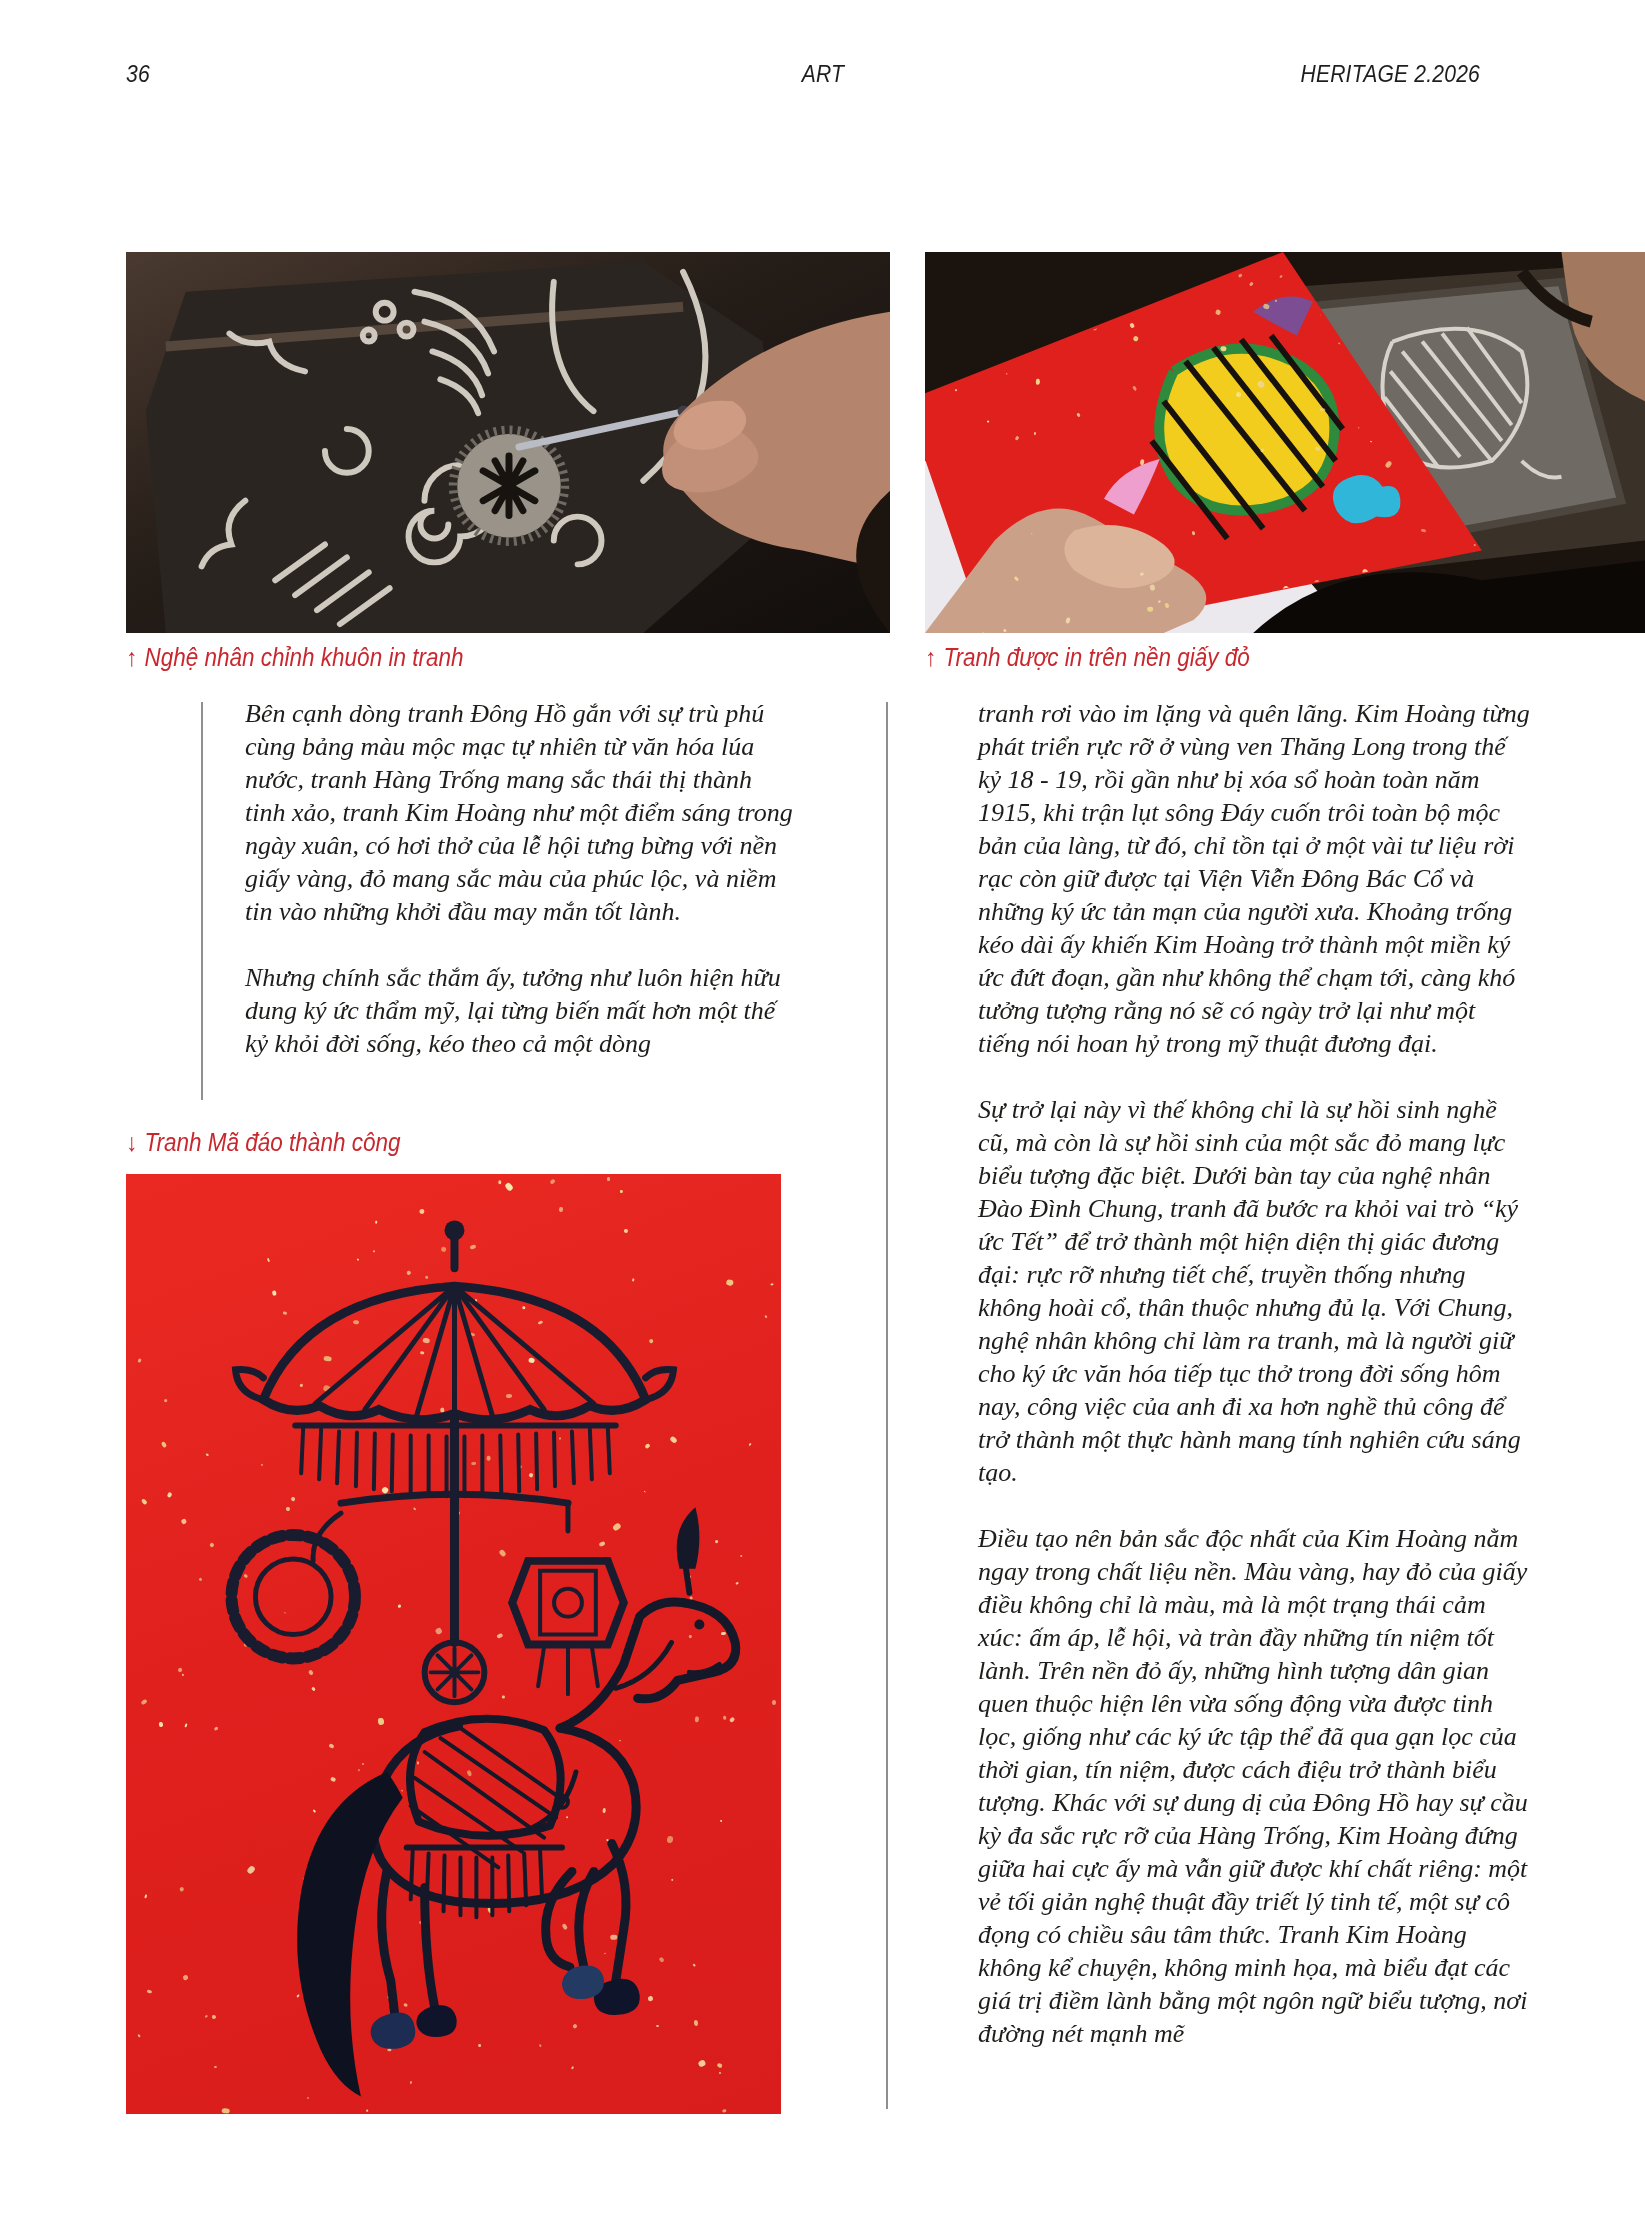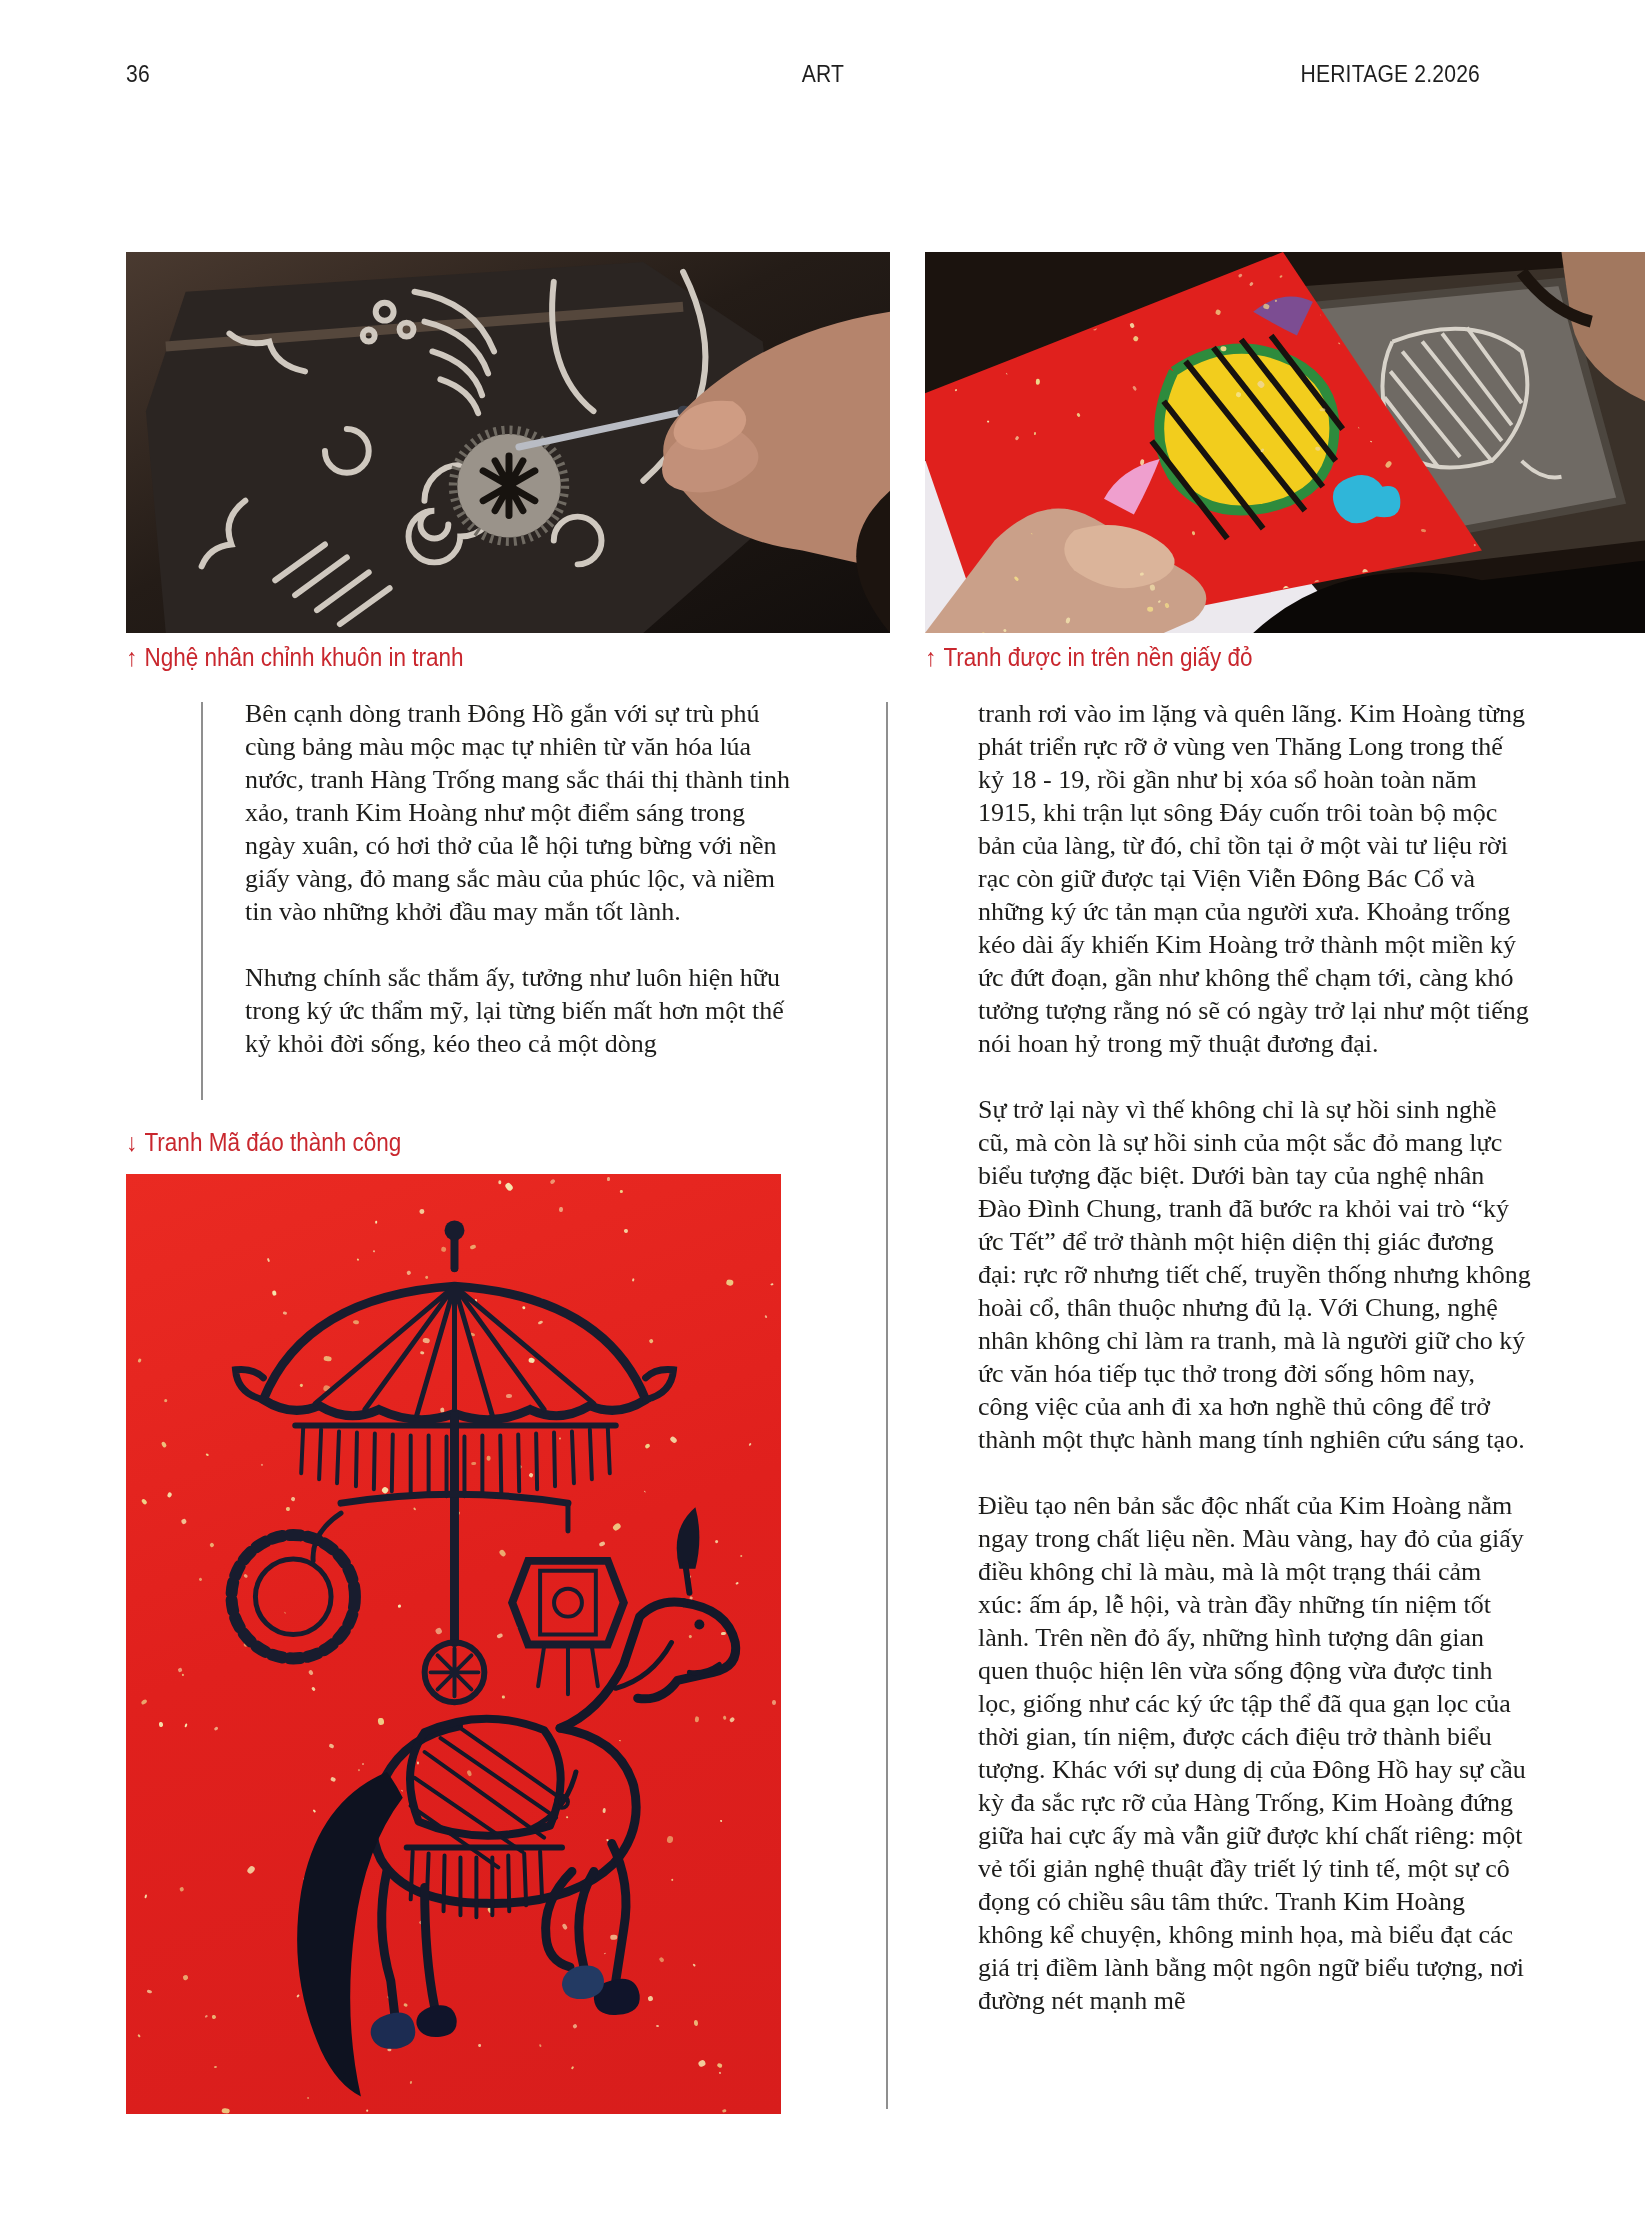--- a/index.html
+++ b/index.html
@@ -1,17 +1,17 @@
 <!DOCTYPE html>
 <html><head>
 <meta charset="utf-8">
 <style>
   html,body{margin:0;padding:0;background:#ffffff;}
   .page{position:relative;width:1646px;height:2233px;background:#ffffff;overflow:hidden;
-        font-family:"Liberation Serif","DejaVu Serif",serif;color:#1d1d1b;}
+        font-family:"Liberation Serif","DejaVu Serif",serif;color:#1d1d1b;font-style:italic;}
 
   
   .hdr{position:absolute;top:60px;font-family:"Liberation Sans","DejaVu Sans",sans-serif;
        font-size:24px;color:#1e1e1e;letter-spacing:0.2px;}
   .hdr.cond{transform:scaleX(.88);}
   #page-num{left:126px;transform-origin:left top;}
   #section-title{left:0;right:0;text-align:center;transform-origin:center top;}
   #magazine-issue{right:166px;transform-origin:right top;}
 
   
@@ -241,21 +241,21 @@
   </div>
   <div class="cap" id="cap-horse">
     <span class="arr">↓</span><span>Tranh Mã đáo thành công</span>
   </div>
 
   <div class="vrule" id="rule-left"></div>
   <div class="vrule" id="rule-right"></div>
 
   <div class="col" id="col-left">
       <p>Bên cạnh dòng tranh Đông Hồ gắn với sự trù phú cùng bảng màu mộc mạc tự nhiên từ văn hóa lúa nước, tranh Hàng Trống mang sắc thái thị thành tinh xảo, tranh Kim Hoàng như một điểm sáng trong ngày xuân, có hơi thở của lễ hội tưng bừng với nền giấy vàng, đỏ mang sắc màu của phúc lộc, và niềm tin vào những khởi đầu may mắn tốt lành.</p>
-      <p>Nhưng chính sắc thắm ấy, tưởng như luôn hiện hữu trong ký ức thẩm mỹ, lại từng biến mất hơn một thế kỷ khỏi đời sống, kéo theo cả một dòng</p>
+      <p>Nhưng chính sắc thắm ấy, tưởng như luôn hiện hữu dung ký ức thẩm mỹ, lại từng biến mất hơn một thế kỷ khỏi đời sống, kéo theo cả một dòng</p>
     </div>
   <div class="col" id="col-right">
       <p>tranh rơi vào im lặng và quên lãng. Kim Hoàng từng phát triển rực rỡ ở vùng ven Thăng Long trong thế kỷ 18 - 19, rồi gần như bị xóa sổ hoàn toàn năm 1915, khi trận lụt sông Đáy cuốn trôi toàn bộ mộc bản của làng, từ đó, chỉ tồn tại ở một vài tư liệu rời rạc còn giữ được tại Viện Viễn Đông Bác Cổ và những ký ức tản mạn của người xưa. Khoảng trống kéo dài ấy khiến Kim Hoàng trở thành một miền ký ức đứt đoạn, gần như không thể chạm tới, càng khó tưởng tượng rằng nó sẽ có ngày trở lại như một tiếng nói hoan hỷ trong mỹ thuật đương đại.</p>
       <p>Sự trở lại này vì thế không chỉ là sự hồi sinh nghề cũ, mà còn là sự hồi sinh của một sắc đỏ mang lực biểu tượng đặc biệt. Dưới bàn tay của nghệ nhân Đào Đình Chung, tranh đã bước ra khỏi vai trò “ký ức Tết” để trở thành một hiện diện thị giác đương đại: rực rỡ nhưng tiết chế, truyền thống nhưng không hoài cổ, thân thuộc nhưng đủ lạ. Với Chung, nghệ nhân không chỉ làm ra tranh, mà là người giữ cho ký ức văn hóa tiếp tục thở trong đời sống hôm nay, công việc của anh đi xa hơn nghề thủ công để trở thành một thực hành mang tính nghiên cứu sáng tạo.</p>
       <p>Điều tạo nên bản sắc độc nhất của Kim Hoàng nằm ngay trong chất liệu nền. Màu vàng, hay đỏ của giấy điều không chỉ là màu, mà là một trạng thái cảm xúc: ấm áp, lễ hội, và tràn đầy những tín niệm tốt lành. Trên nền đỏ ấy, những hình tượng dân gian quen thuộc hiện lên vừa sống động vừa được tinh lọc, giống như các ký ức tập thể đã qua gạn lọc của thời gian, tín niệm, được cách điệu trở thành biểu tượng. Khác với sự dung dị của Đông Hồ hay sự cầu kỳ đa sắc rực rỡ của Hàng Trống, Kim Hoàng đứng giữa hai cực ấy mà vẫn giữ được khí chất riêng: một vẻ tối giản nghệ thuật đầy triết lý tinh tế, một sự cô đọng có chiều sâu tâm thức. Tranh Kim Hoàng không kể chuyện, không minh họa, mà biểu đạt các giá trị điềm lành bằng một ngôn ngữ biểu tượng, nơi đường nét mạnh mẽ</p>
     </div>
 
   <figure id="horse-figure" style="margin:0;">
     <div class="flecks">
         <i style="left: 62.87%; top: 15.65%; width: 5.2px; height: 3.3px; opacity: 0.75; transform: rotate(338deg); background: rgb(246, 233, 176);"></i>

